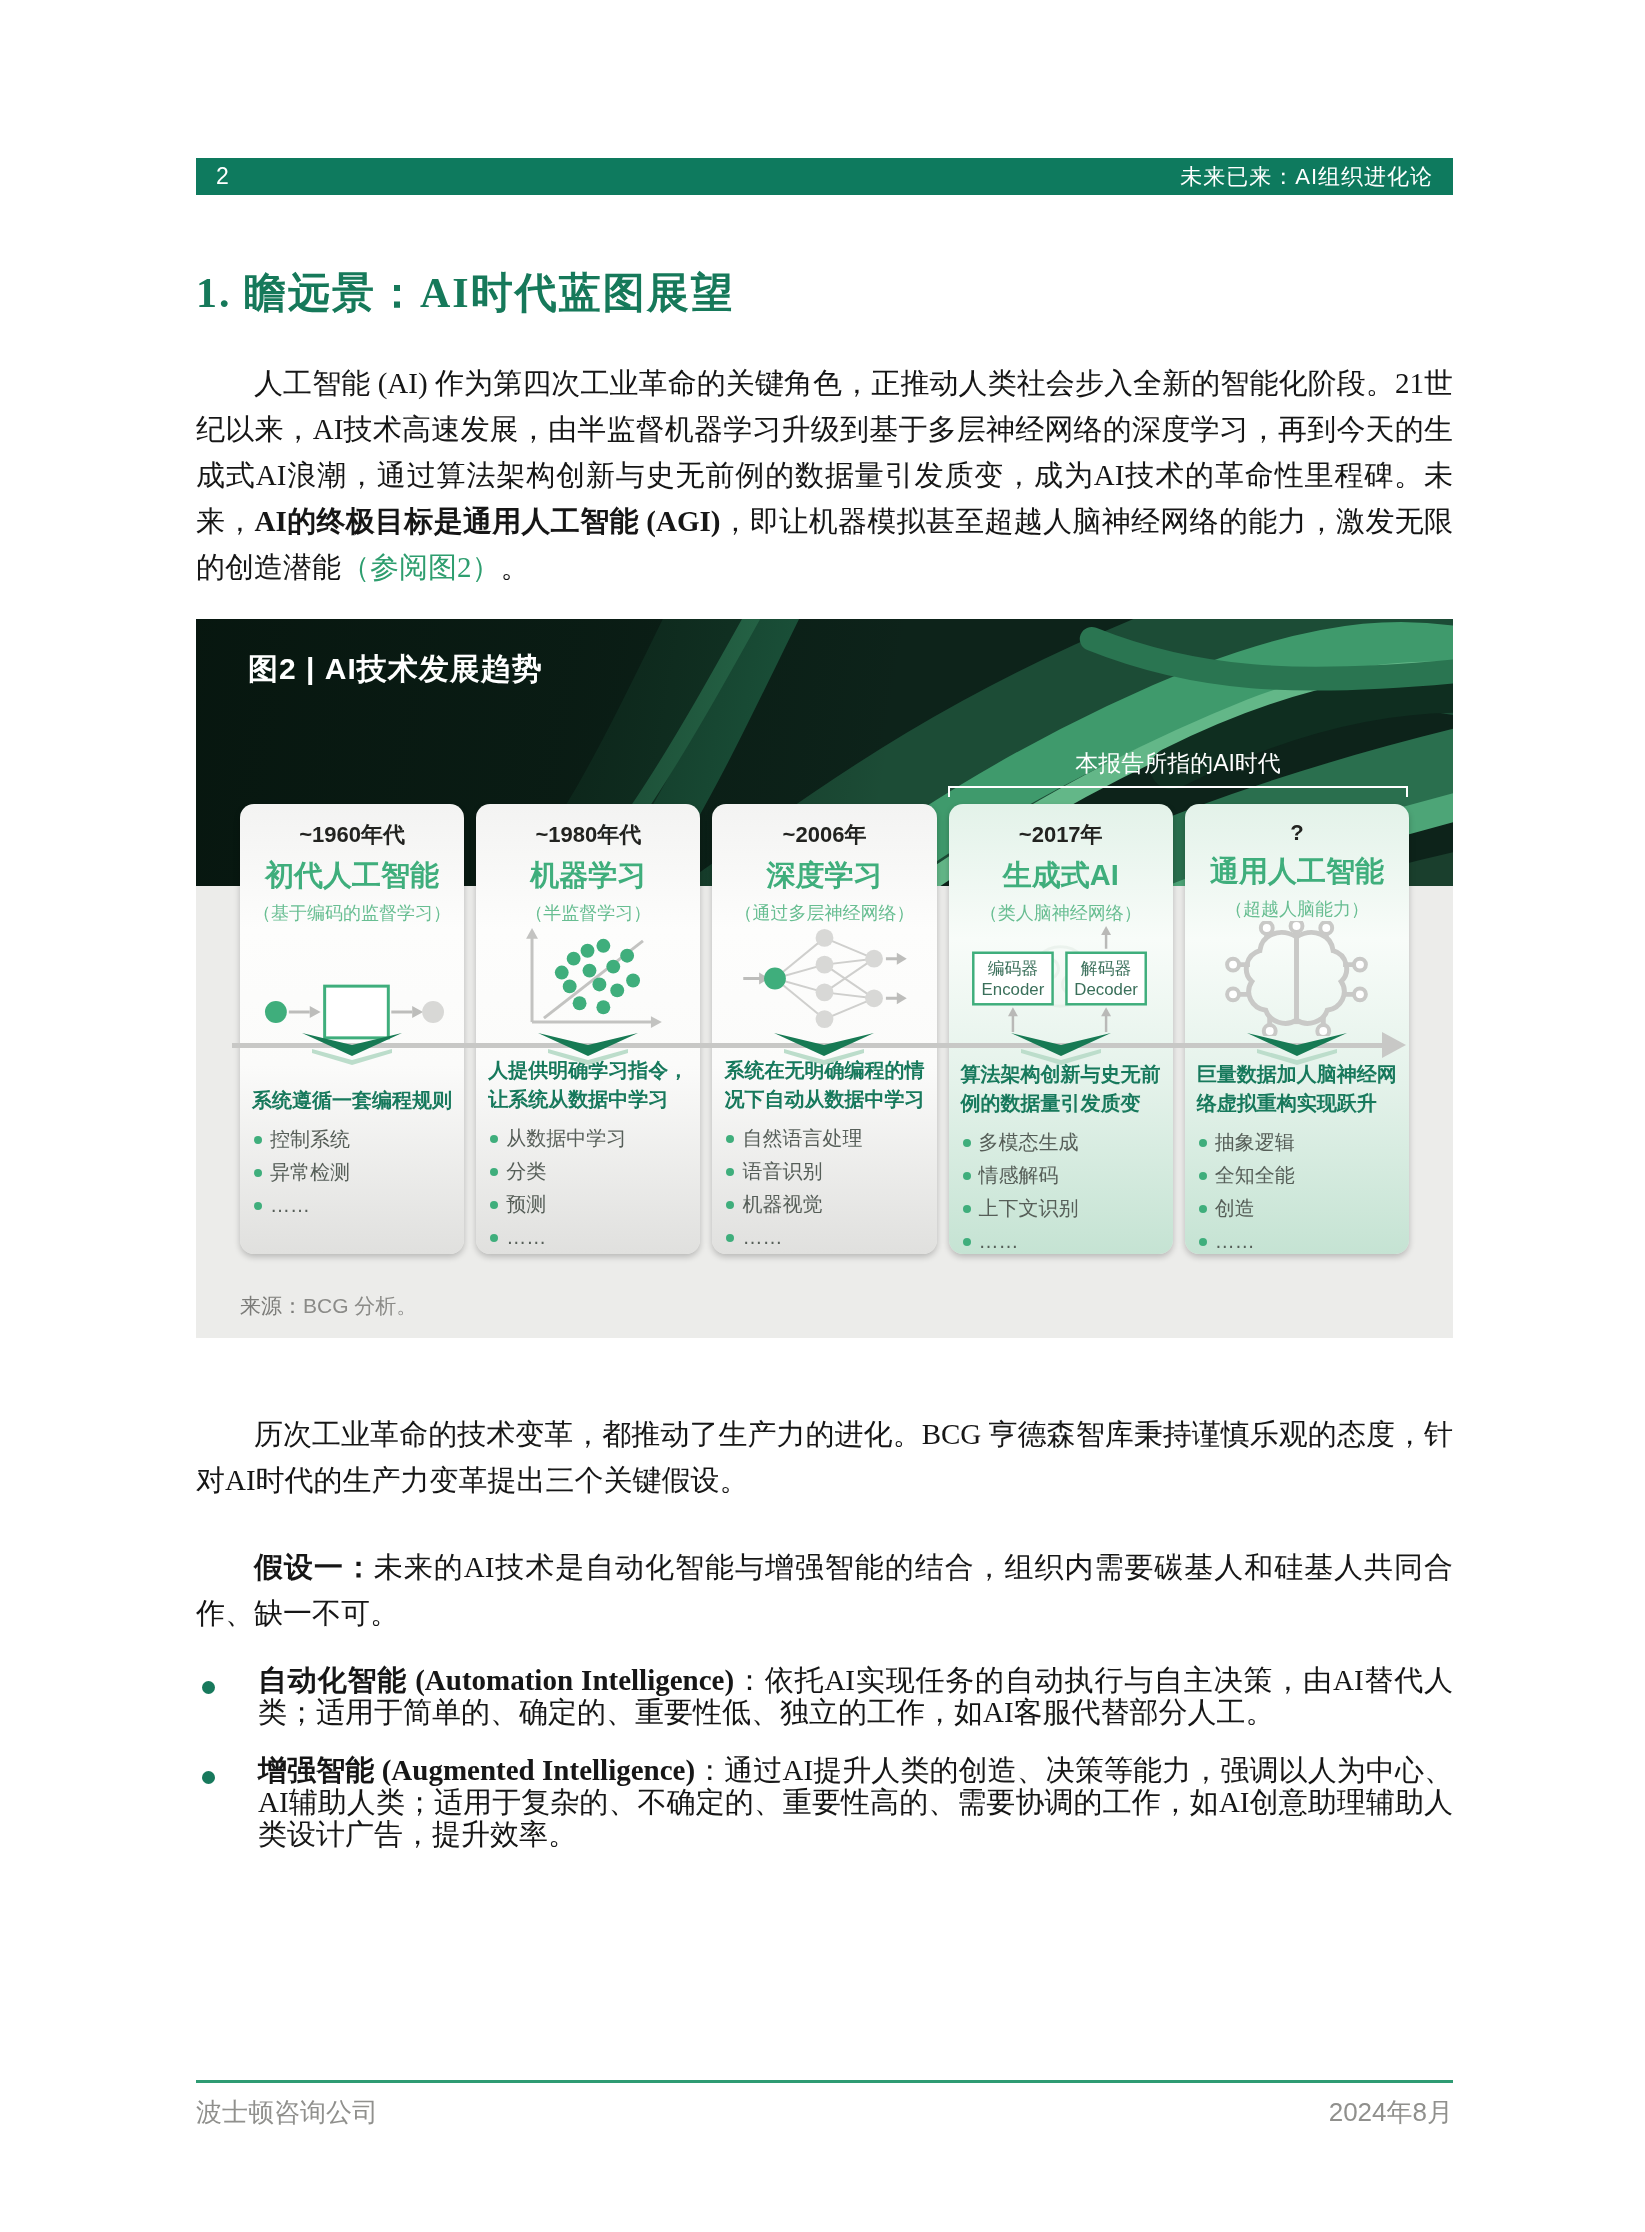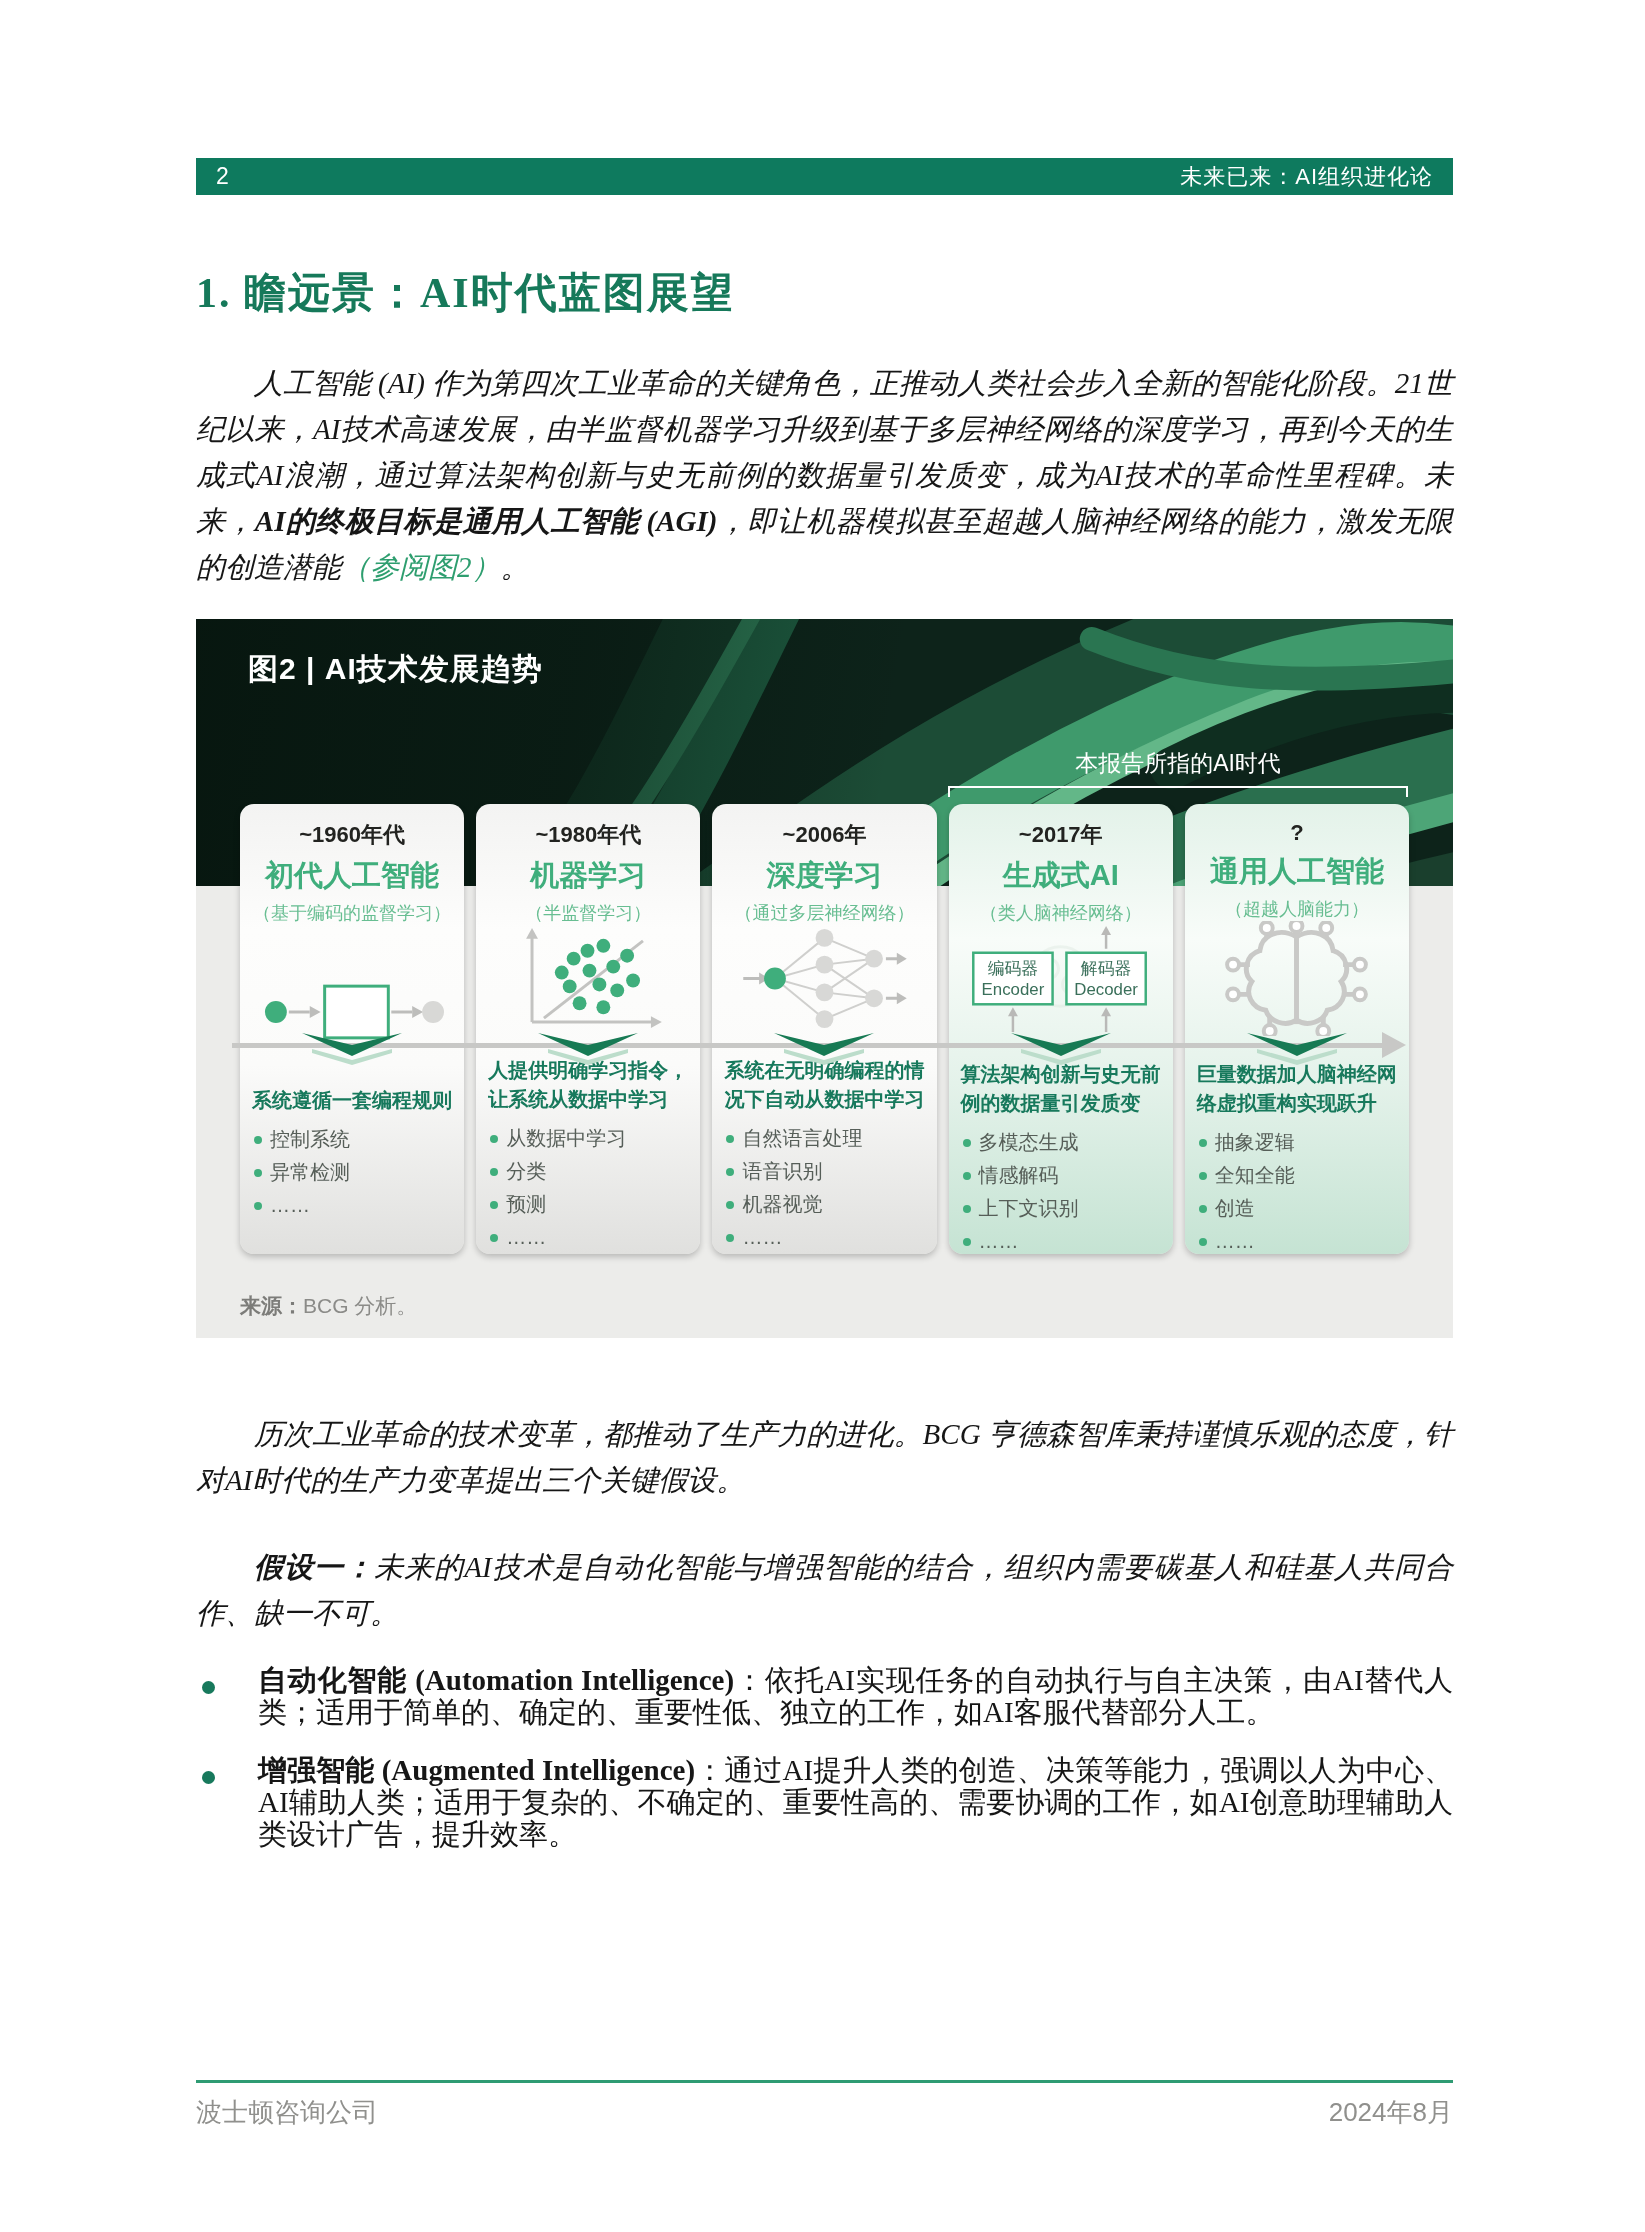--- a/index.html
+++ b/index.html
@@ -12,21 +12,21 @@
       padding:0 20px;box-sizing:border-box;font-family:"Liberation Sans","DejaVu Sans",sans-serif;font-size:22px;}
   .header-bar .pgnum{font-size:23px;}
   .header-bar .doc-title{letter-spacing:1px;}
 
   
   .section-title{position:absolute;left:196px;top:265px;font-size:42px;font-weight:700;
       color:#16795A;letter-spacing:2px;}
 
   
   .body-para{position:absolute;left:196px;width:1257px;font-size:29px;line-height:46px;
-      text-align:justify;text-indent:58px;margin:0;font-style:italic;}
+      text-align:justify;text-indent:58px;margin:0;}
   .p-intro{top:360px;}
   .p-revolution{top:1411px;}
   .p-hypothesis{top:1544px;}
   .green-ref{color:#2E9E6F;}
   b{font-weight:700;}
 
   
   .main-list{position:absolute;left:196px;top:1664px;width:1257px;list-style:none;margin:0;padding:0;}
   .main-list li{position:relative;padding-left:62px;font-size:29px;line-height:32px;
       text-align:justify;margin-bottom:26px;}
@@ -65,21 +65,21 @@
       border-radius:50%;background:#3FAE7C;}
 
   .timeline{position:absolute;top:424px;left:36px;width:1154px;height:5px;background:#c8c8c6;z-index:2;}
   .timeline-head{position:absolute;top:413px;left:1186px;width:0;height:0;z-index:2;
       border-left:24px solid #c8c8c6;border-top:13px solid transparent;border-bottom:13px solid transparent;}
   .chev{position:absolute;top:410px;z-index:3;}
   .chev1{left:106px;} .chev2{left:342px;} .chev3{left:578px;} .chev4{left:815px;} .chev5{left:1051px;}
 
   .fig-source{position:absolute;left:44px;bottom:18px;font-family:"Liberation Sans","DejaVu Sans",sans-serif;
       font-size:21px;color:#8B8B88;}
-  .fig-source .src-label{font-weight:700;color:#7C7C79;}
+  .fig-source .src-label{font-weight:400;color:#7C7C79;}
 
   
   .footer-divider{position:absolute;left:196px;top:2080px;width:1257px;border-top:3px solid #2F9B73;}
   .footer-row{position:absolute;left:196px;top:2095px;width:1257px;display:flex;justify-content:space-between;
       font-family:"Liberation Sans","DejaVu Sans",sans-serif;font-size:26px;color:#90908D;}
 
   svg text{font-family:"Liberation Sans","DejaVu Sans",sans-serif;}
 </style>
 </head>
 <body>

